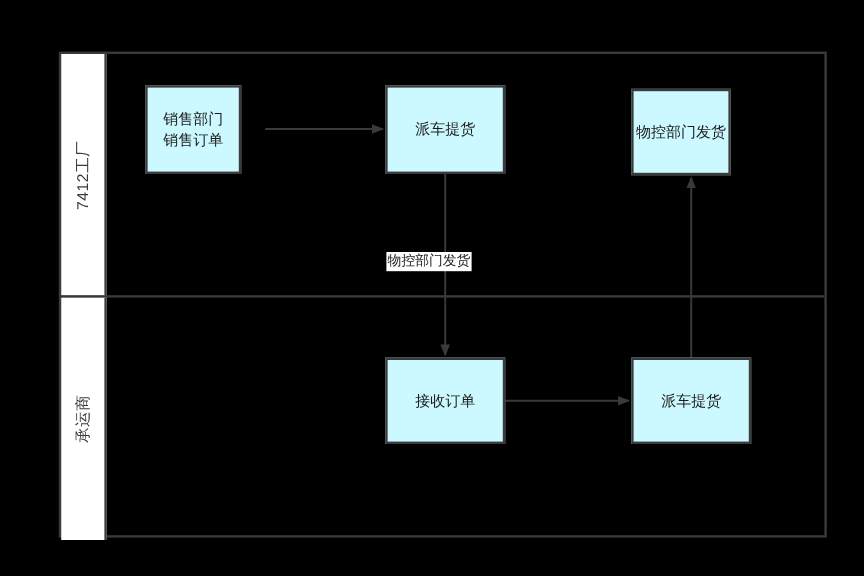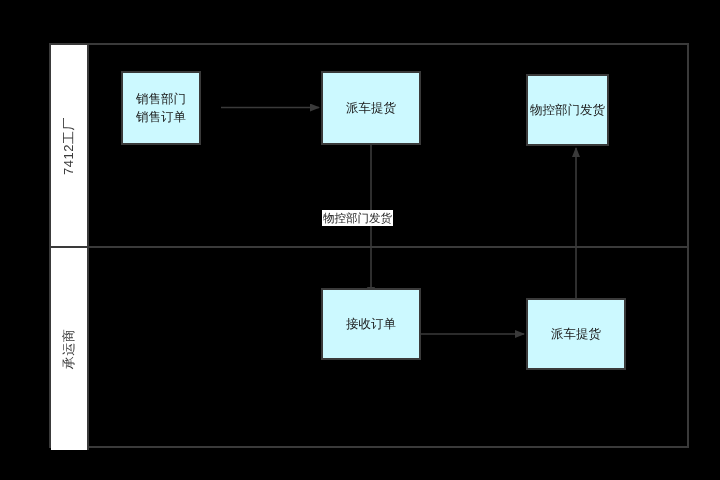--- a/index.html
+++ b/index.html
@@ -95,21 +95,21 @@
     text-align: center;
     font-size: 12.5px;
     line-height: 1.45;
     color: #1b1b1b;
     white-space: pre-line;
   }
 
   #node-sales   { left: 121px; top: 71px;  width: 80px; height: 74px; }
   #node-mc      { left: 321px; top: 71px;  width: 100px; height: 74px; }
   #node-mcship  { left: 526px; top: 74px;  width: 83px; height: 72px; }
-  #node-recv    { left: 321px; top: 288px; width: 100px; height: 72px; }
+  #node-recv    { left: 321px; top: 298px; width: 100px; height: 72px; }
   #node-dispatch{ left: 526px; top: 298px; width: 100px; height: 72px; }
 
   
   #edges {
     position: absolute;
     left: 0; top: 0;
     width: 720px; height: 480px;
     pointer-events: none;
   }
 

